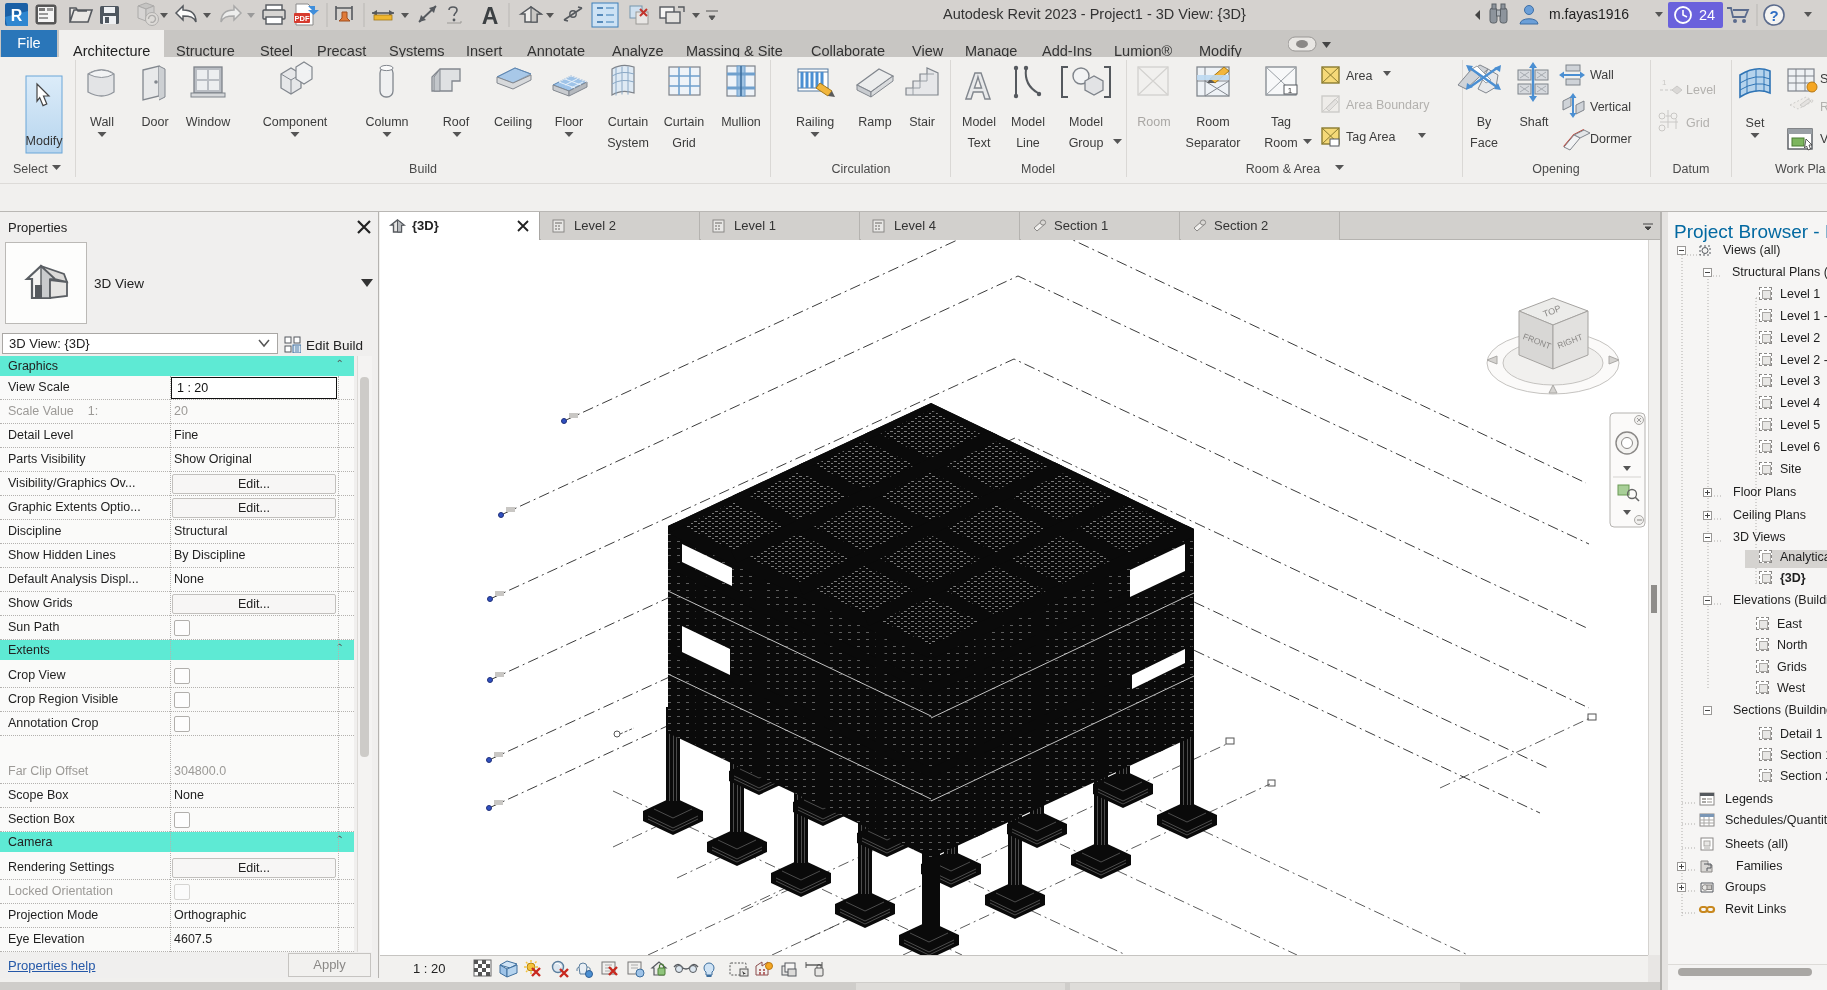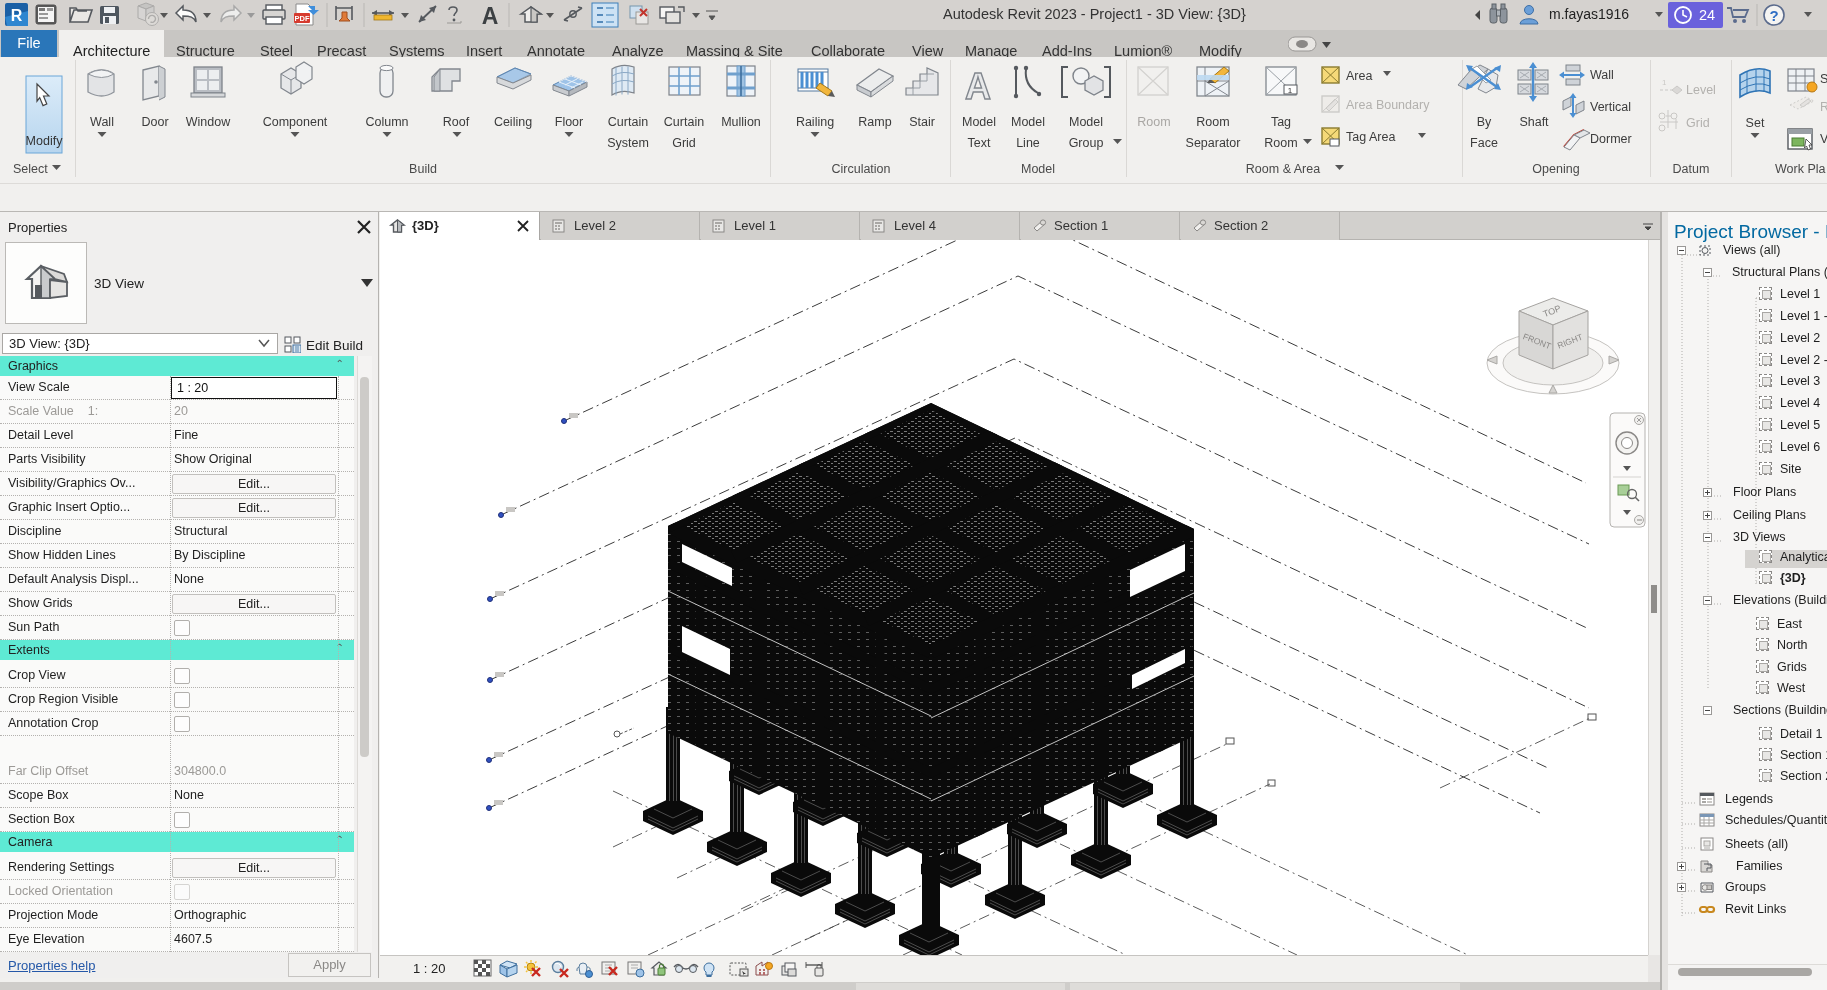--- a/index.html
+++ b/index.html
@@ -522,21 +522,21 @@
         </div>
   <div class="pr" style="top:92px;">
           <span class="lab">Parts Visibility</span>
           <span class="val">Show Original</span>
         </div>
   <div class="pr" style="top:116px;">
           <span class="lab">Visibility/Graphics Ov...</span>
           <span class="editbtn">Edit...</span>
         </div>
   <div class="pr" style="top:140px;">
-          <span class="lab">Graphic Insert Optio...</span>
+          <span class="lab">Graphic Extents Optio...</span>
           <span class="editbtn">Edit...</span>
         </div>
   <div class="pr" style="top:164px;">
           <span class="lab">Discipline</span>
           <span class="val">Structural</span>
         </div>
   <div class="pr" style="top:188px;">
           <span class="lab">Show Hidden Lines</span>
           <span class="val">By Discipline</span>
         </div>

